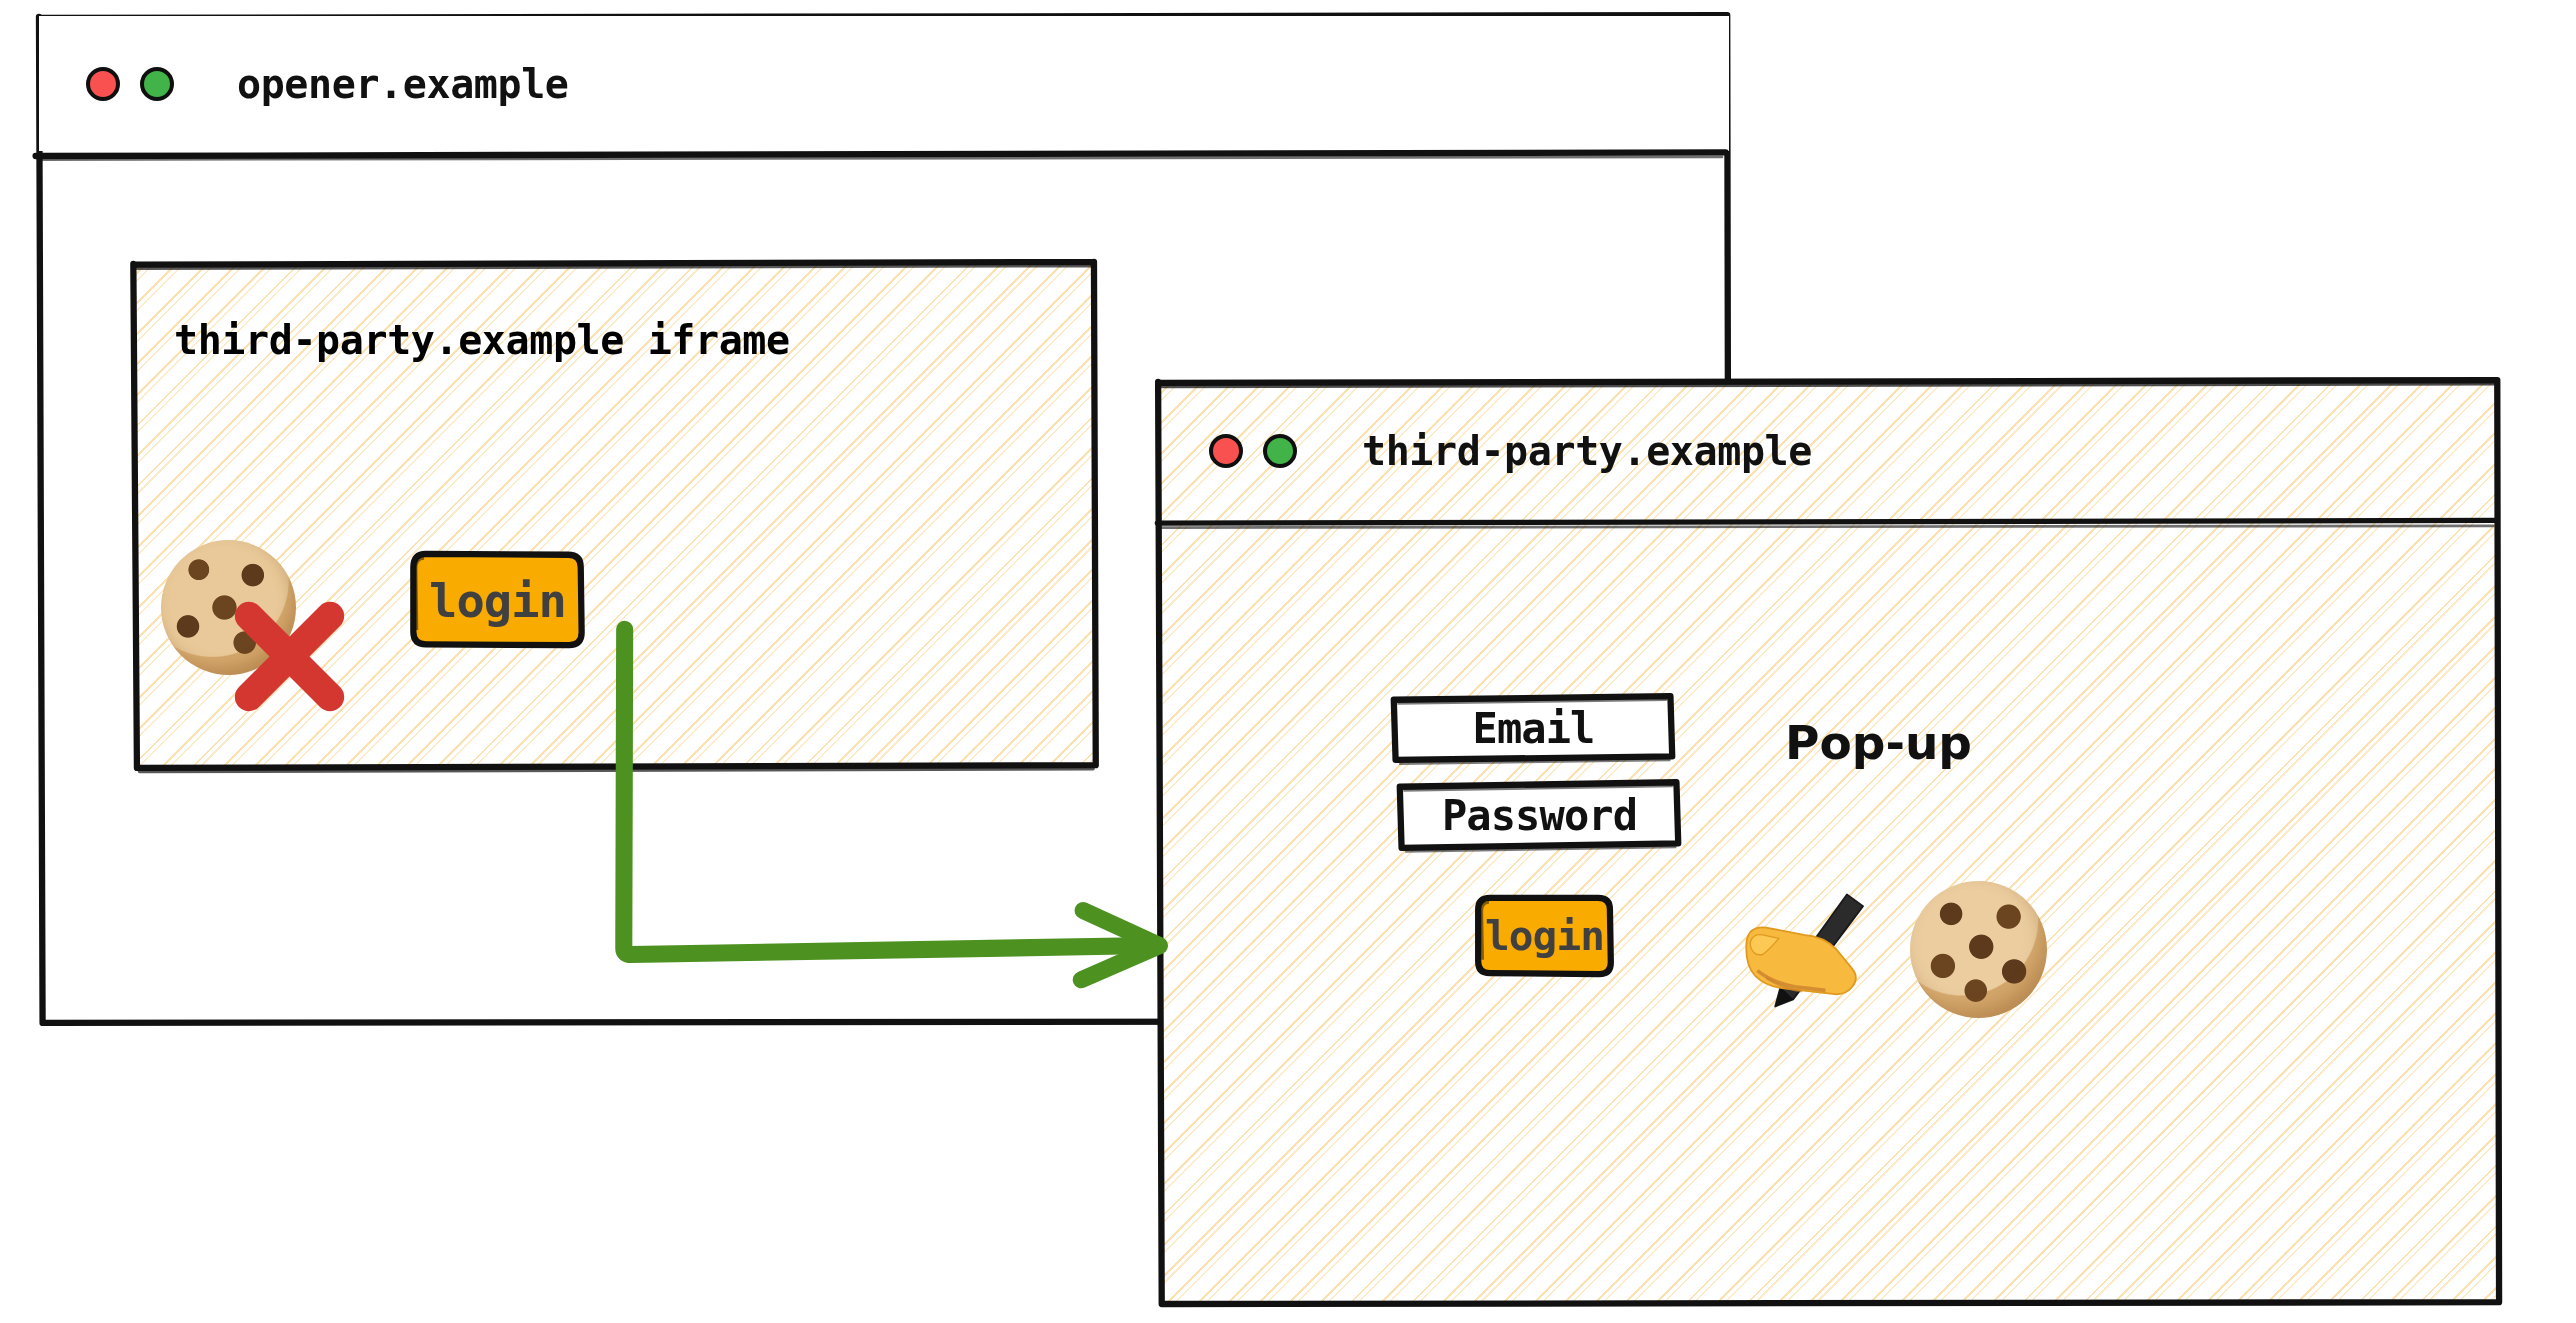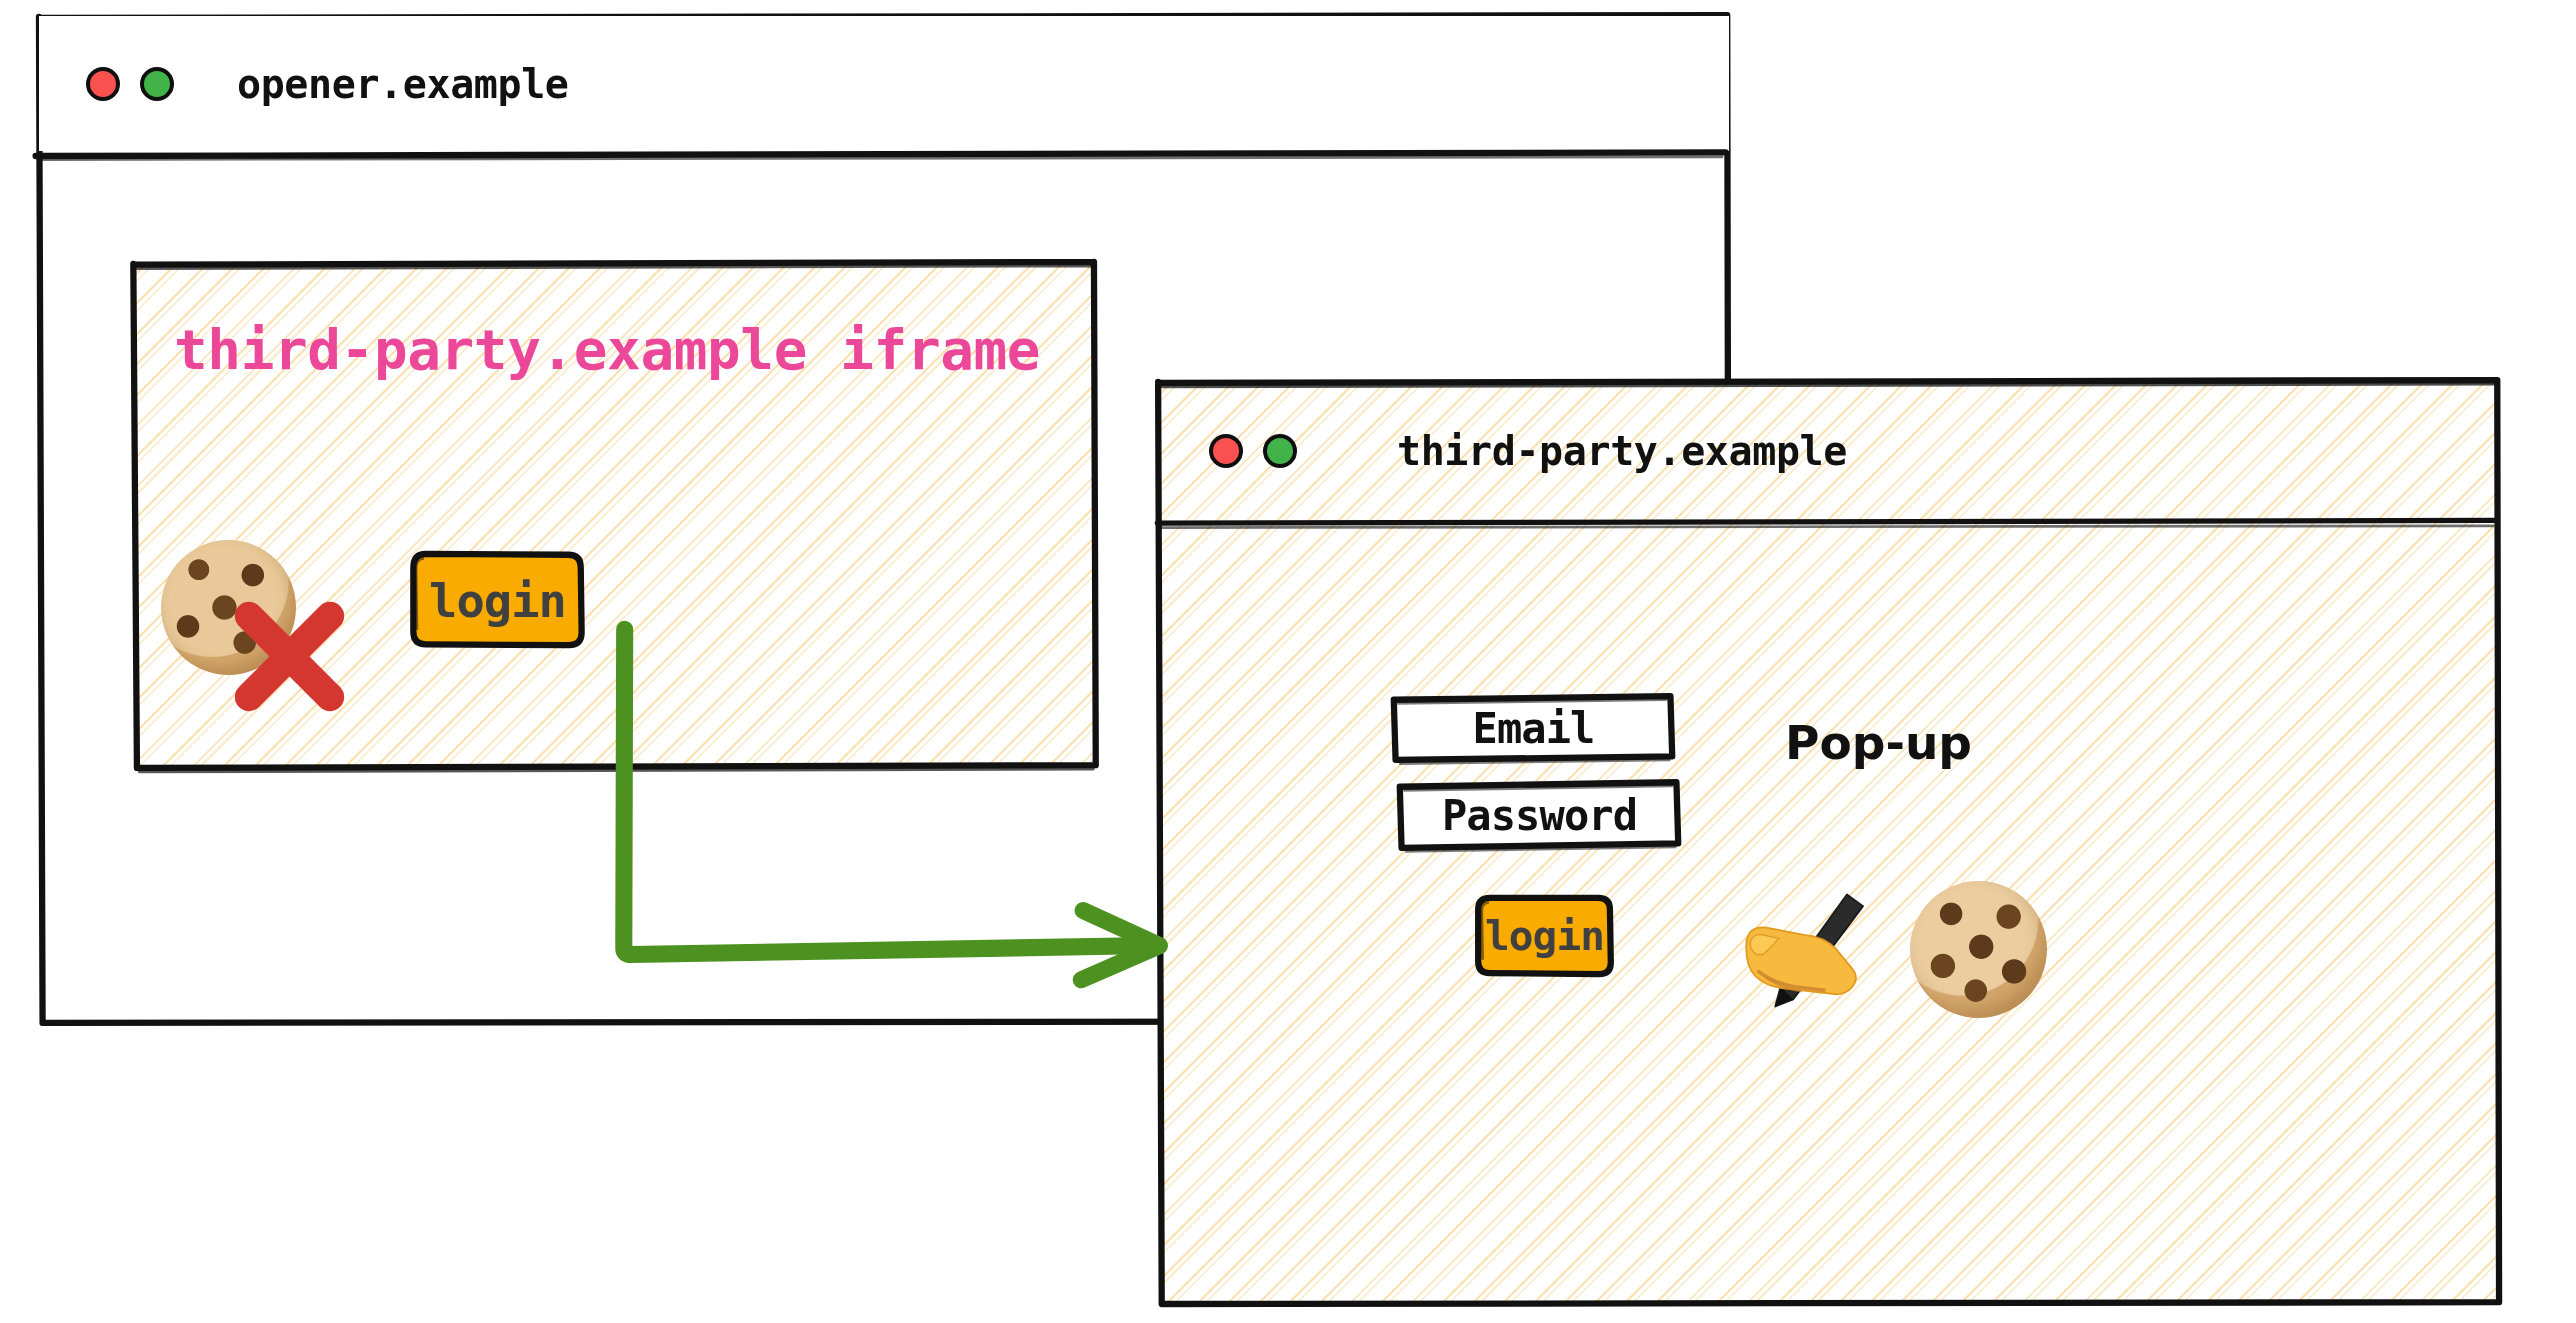--- a/index.html
+++ b/index.html
@@ -70,23 +70,23 @@
     font-weight: 700;
     color: #111111;
     letter-spacing: -0.4px;
     white-space: nowrap;
   }
 
   
   .iframe-label {
     position: absolute;
     font-family: "DejaVu Sans Mono", monospace;
-    font-size: 56px;
-    font-weight: 700;
-    color: #ec4899;
+    font-size: 40px;
+    font-weight: 700;
+    color: #000000;
     letter-spacing: -0.4px;
     white-space: nowrap;
   }
 
   
   .btn-login {
     position: absolute;
     background: #f9ab00;
     display: flex;
     align-items: center;
@@ -215,21 +215,21 @@
     <svg class="sketch-svg" width="1361" height="941" viewBox="0 0 1514 1047" style="left:-10px; top:-10px;">
       <path d="M12 12 L1500 9 M1500 9 L1502 1035 M1502 1035 L14 1037 M14 1037 L10 11" fill="none" stroke="#111111" stroke-width="7" stroke-linecap="round" stroke-linejoin="round"></path>
       <path d="M14 16 L1498 13" fill="none" stroke="#111111" stroke-width="4" stroke-linecap="round" opacity="0.75"></path>
     </svg>
 
     <div class="titlebar" style="height:137px; padding-left:50px;">
       <div class="dots">
         <span class="dot dot-red"></span>
         <span class="dot dot-green"></span>
       </div>
-      <span class="win-title" style="margin-left:100px;">third-party.example</span>
+      <span class="win-title" style="margin-left:65px;">third-party.example</span>
     </div>
 
     <svg class="sketch-svg" width="1352" height="18" viewBox="0 0 1504 20" style="left:-7.2px; top:133px;">
       <path d="M6 9 L1496 6" fill="none" stroke="#111111" stroke-width="6" stroke-linecap="round"></path>
       <path d="M10 14 L1492 12" fill="none" stroke="#111111" stroke-width="3" stroke-linecap="round" opacity="0.6"></path>
     </svg>
 
     <div class="field" style="left:235px; top:317px; width:279px; height:58px;">
       <svg class="sketch-svg" width="300" height="81" viewBox="0 0 334 90" style="left:-10.8px; top:-10.8px; z-index:-1;">
         <path d="M12 13 L320 9 L322 76 L14 80 Z" fill="#ffffff" stroke="#111111" stroke-width="7" stroke-linejoin="round"></path>

